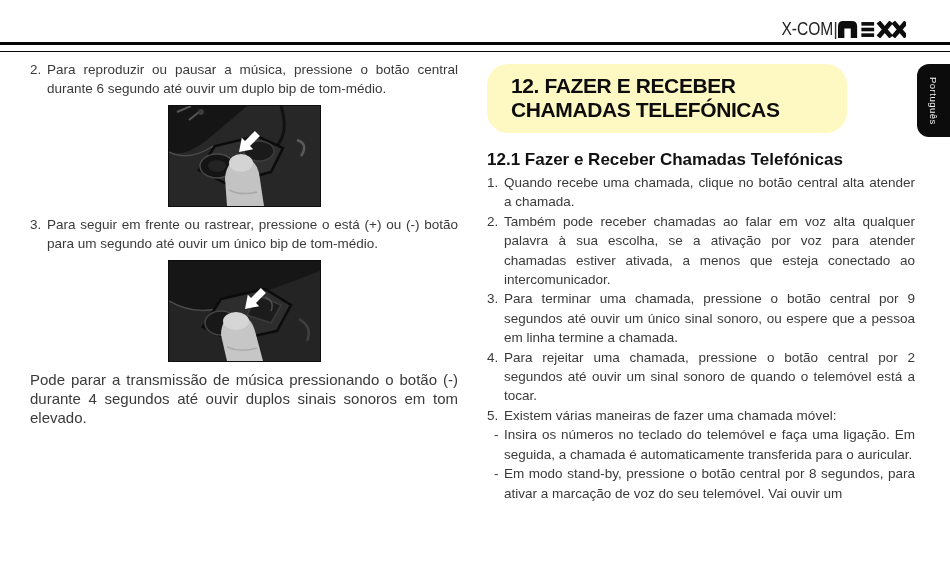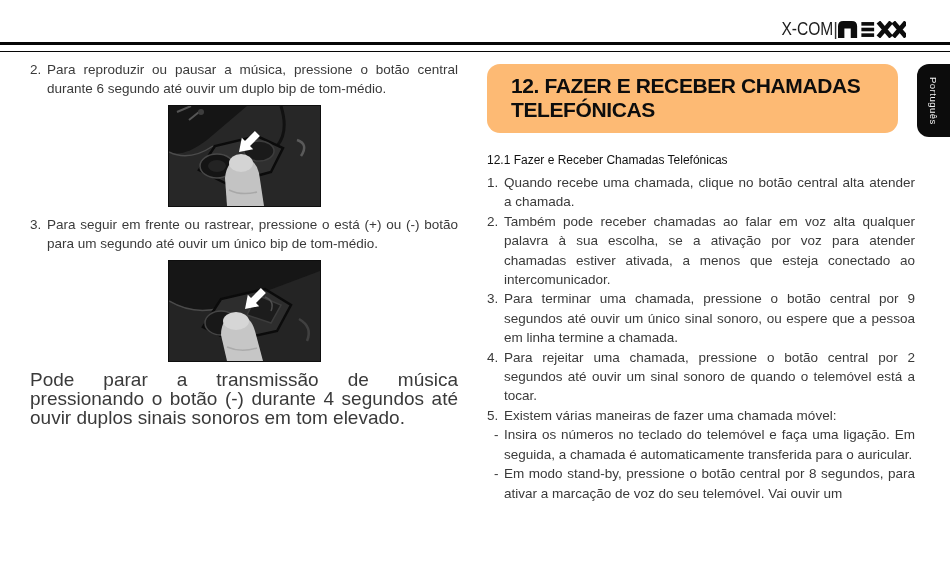--- a/index.html
+++ b/index.html
@@ -23,38 +23,38 @@
   }
   
   .col-left{position:absolute;left:30px;top:60px;width:428px;}
   .col-right{position:absolute;left:487px;top:64px;width:428px;}
   .li{display:flex;font-size:13.5px;line-height:19.4px;}
   .li .num{flex:0 0 17px;}
   .li .txt{flex:1;text-align:justify;}
   .sub-li{display:flex;font-size:13.5px;line-height:19.4px;padding-left:7px;}
   .sub-li .dash{flex:0 0 10px;}
   .sub-li .txt{flex:1;text-align:justify;}
-  .para{font-size:19px;line-height:19.4px;text-align:justify;}
+  .para{font-size:15px;line-height:19.4px;text-align:justify;}
   
   .photo{
     width:151px;height:100px;border:1px solid #0e0e0e;background:#262626;
     margin:6px auto 8px auto;display:block;
   }
   .photo svg{display:block;}
   
   .section-box{
-    background:#fdba74;border-radius:13px;width:411px;box-sizing:border-box;
+    background:#fef9c3;border-radius:21px;width:360px;box-sizing:border-box;
     padding:10px 28px 11px 24px;margin-bottom:17px;
   }
   .section-title{
     font-size:21px;line-height:24px;font-weight:700;color:#0d0d0d;
     letter-spacing:-0.4px;text-transform:uppercase;
   }
   .subsection-title{
-    font-size:12px;font-weight:400;color:#111;margin:0 0 3px 0;line-height:20px;
+    font-size:17px;font-weight:700;color:#111;margin:0 0 3px 0;line-height:20px;
   }
   
   .lang-tab{
     position:absolute;left:917px;top:64px;width:33px;height:73px;
     background:#0c0c0c;border-radius:12px 0 0 12px;
     display:flex;align-items:center;justify-content:center;
   }
   .lang-tab span{
     writing-mode:vertical-rl;color:#f2f2f2;font-size:9.5px;letter-spacing:0.5px;
   }

